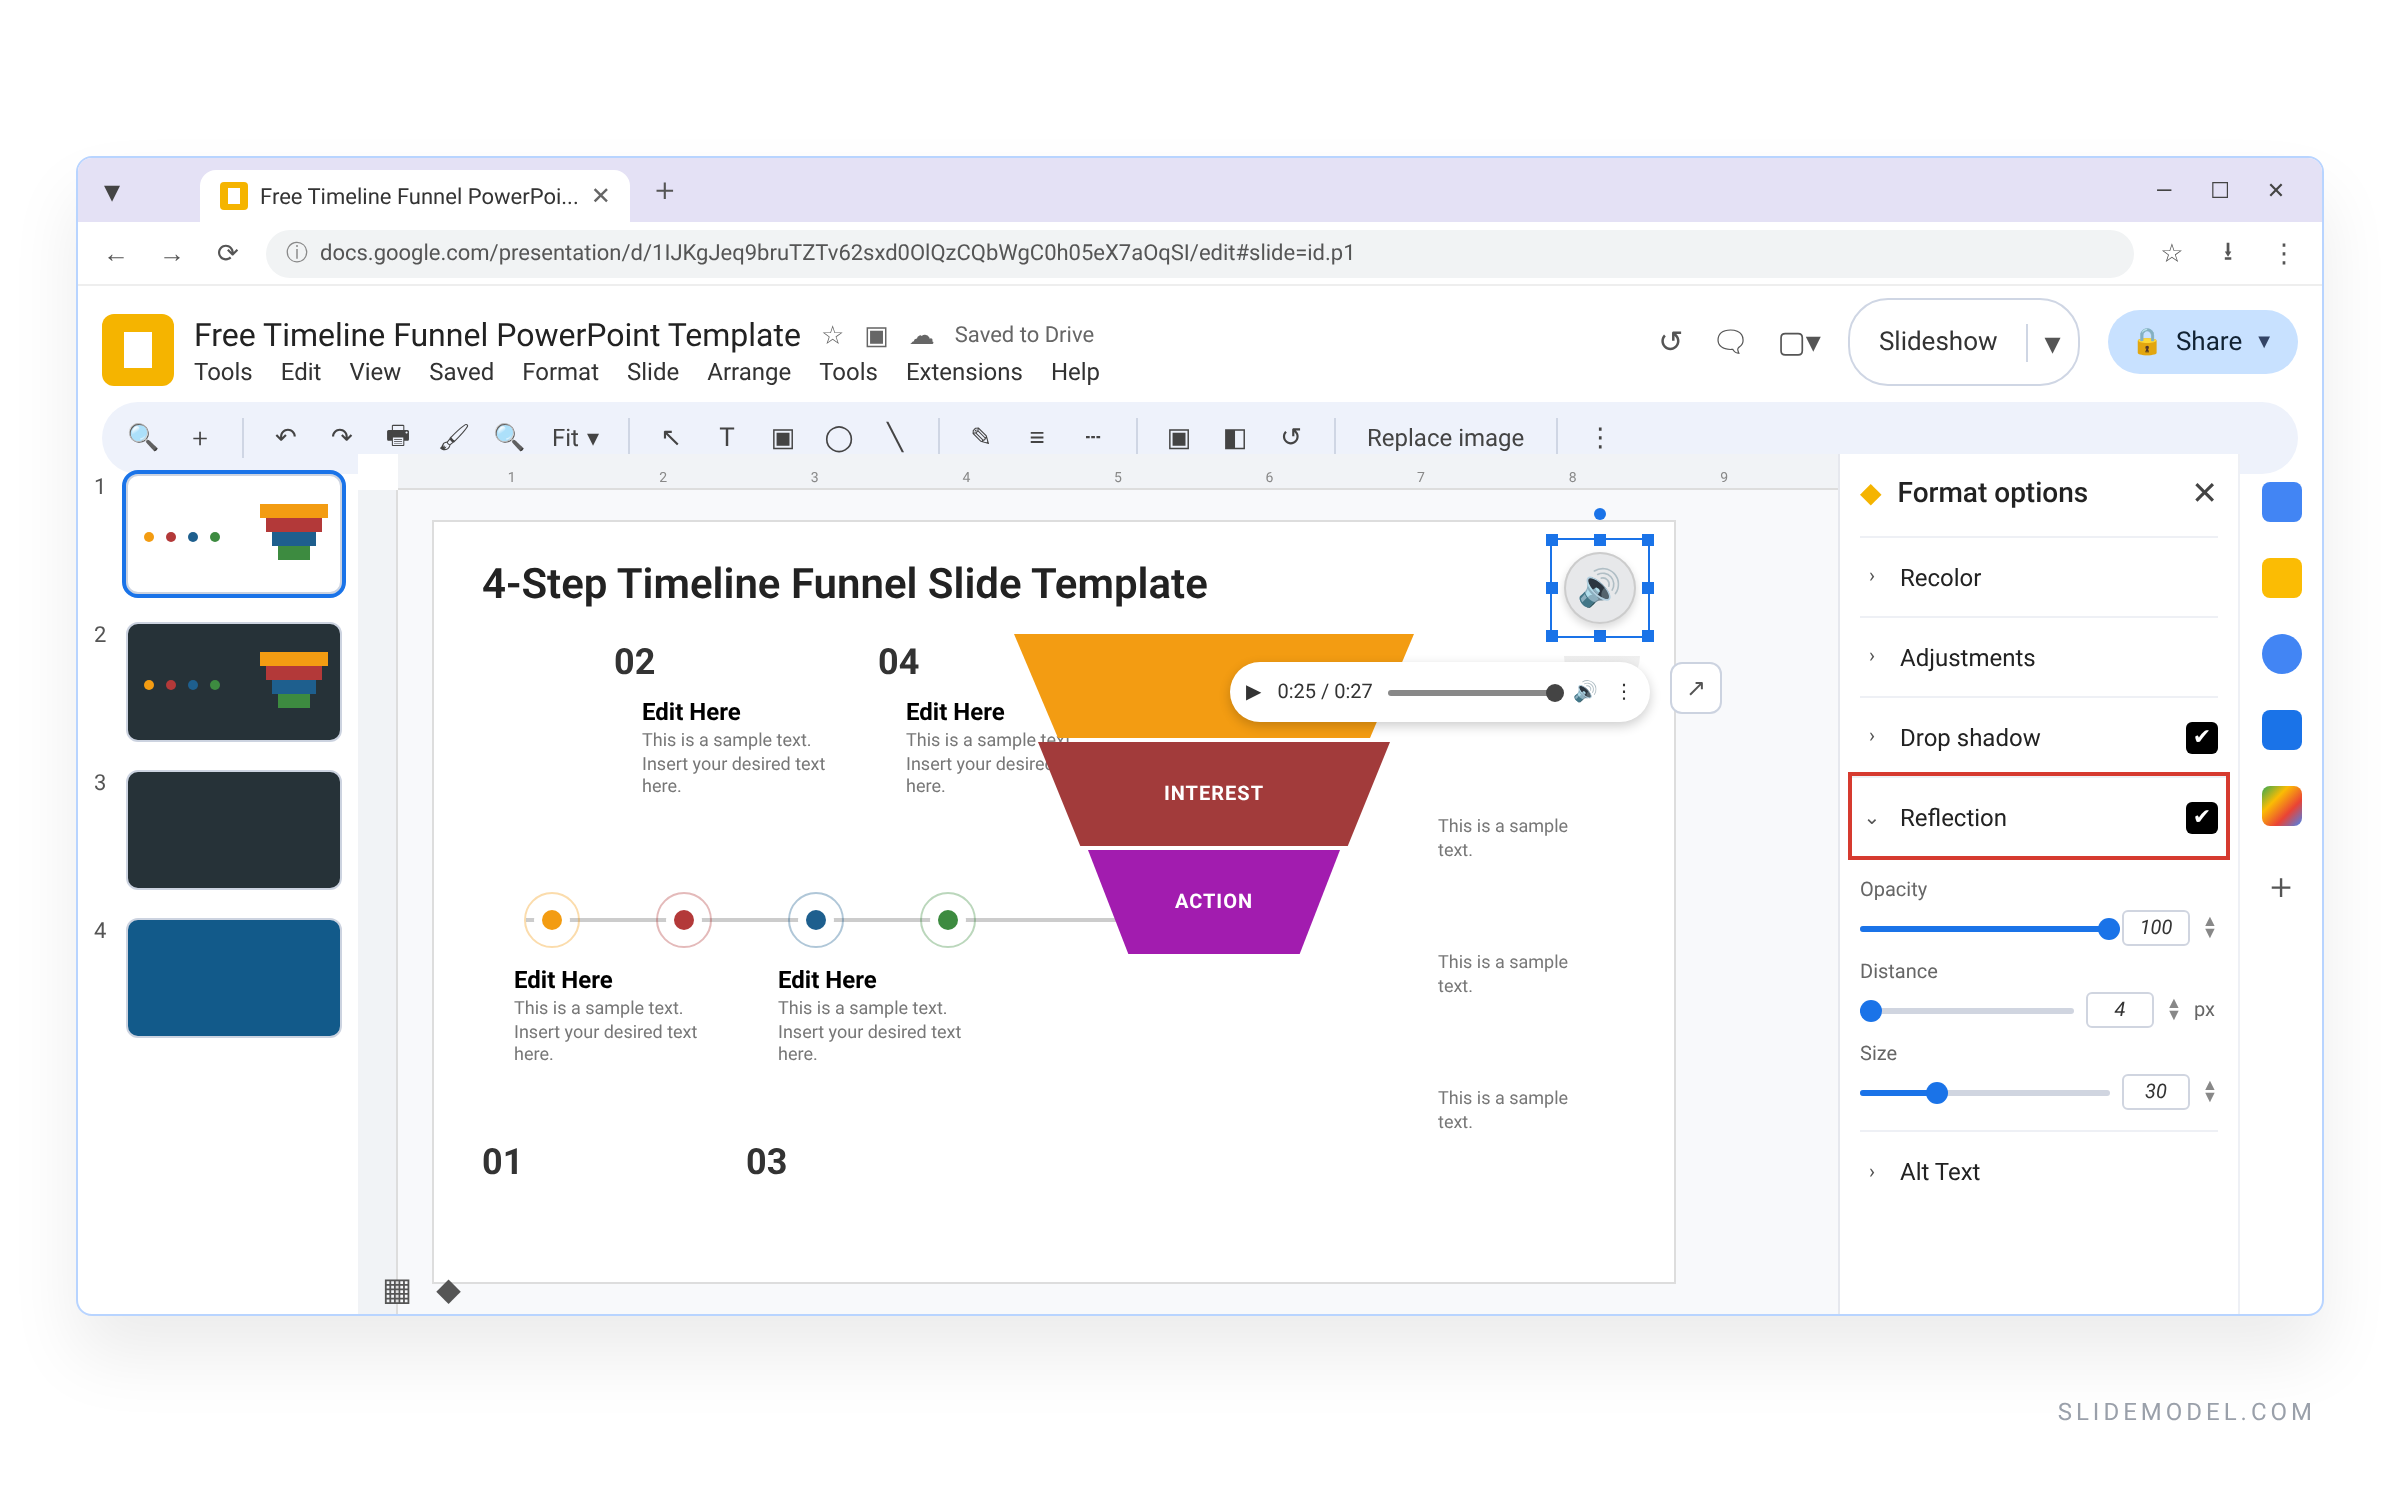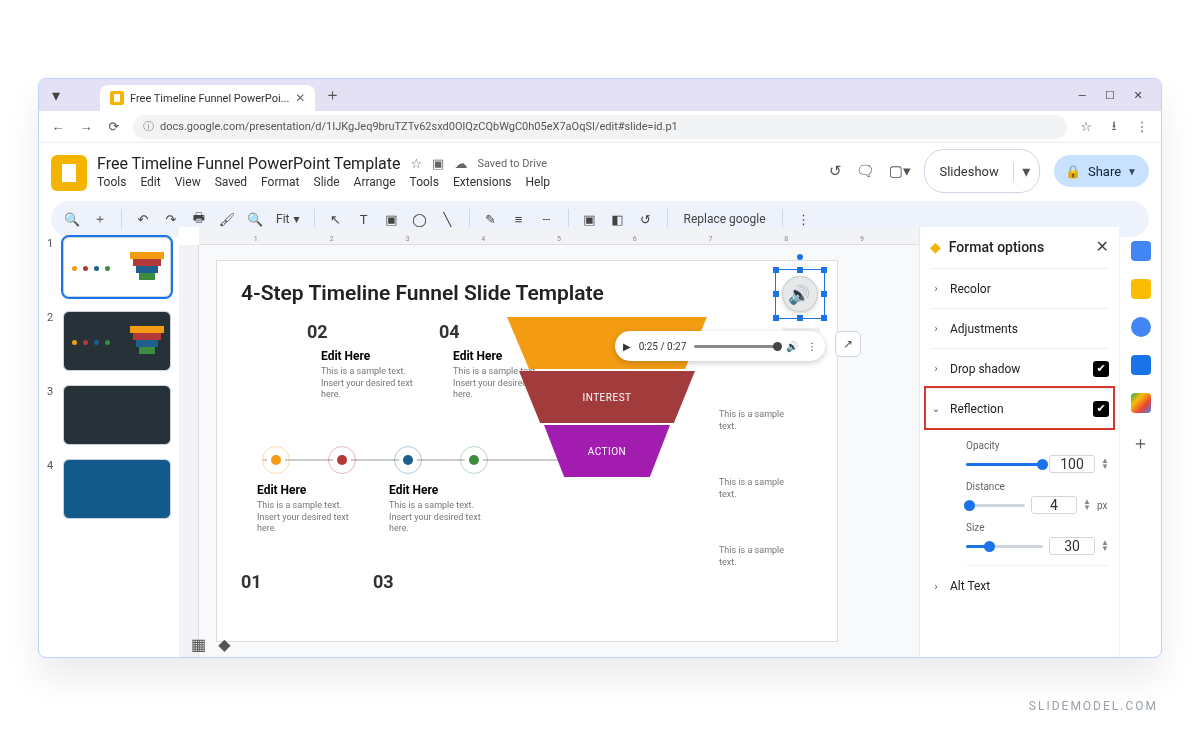--- a/index.html
+++ b/index.html
@@ -16,21 +16,21 @@
   .tabstrip .plus { width:22px; height:22px; display:flex; align-items:center; justify-content:center; color:#555; border-radius:50%;}
   .winctrl { margin-left:auto; display:flex; gap:14px; padding-right:10px;}
   .winctrl span { width:14px; text-align:center; color:#444; font-size:11px;}
 
   .addrbar { height:32px; background:#fff; border-bottom:1px solid #eee; display:flex; align-items:center; gap:10px; padding:0 10px; font-size:12px; color:#555;}
   .addrbar .icn { width:18px; text-align:center; color:#555; font-size:13px;}
   .addrbar .url { flex:1; background:#f1f3f4; border-radius:14px; height:24px; display:flex; align-items:center; gap:6px; padding:0 10px; color:#555; font-size:11px;}
   .addrbar .url .globe { color:#888; }
   
   
-  .apphdr { display:flex; align-items:center; padding:6px 12px 0 12px; gap:10px; }
+  .apphdr { display:flex; align-items:flex-end; padding:6px 12px 0 12px; gap:10px; }
   .applogo { width:36px; height:36px; background:#f5b400; border-radius:6px; margin-top:4px; position:relative;}
   .applogo:after{content:"";position:absolute;inset:9px 11px;background:#fff;}
   .titlecol { display:flex; flex-direction:column; }
   .titlerow { display:flex; align-items:center; gap:10px; }
   .doctitle { font-size:16px; color:#222; }
   .titleicn { color:#666; font-size:13px; }
   .savedrive{ font-size:11px; color:#666;}
   .menurow { display:flex; gap:14px; font-size:12px; color:#333; margin-top:2px;}
   .hdrtools { margin-left:auto; display:flex; align-items:center; gap:14px; }
   .hdrtools .ticon { color:#555; font-size:15px;}
@@ -81,21 +81,21 @@
   .edit { position:absolute; width:110px;}
   .edit b{font-size:12px;display:block;margin-bottom:3px;}
   .edit span{font-size:9px;color:#777;line-height:1.3;display:block;}
   .timeline{ position:absolute; top:198px; left:46px; width:360px; height:2px; background:#ccc;}
   .timeline:after{content:"";position:absolute;right:-8px;top:-5px;border:6px solid transparent;border-left:10px solid #bbb;}
   .dot{position:absolute;top:190px;width:18px;height:18px;border-radius:50%;background:#fff;}
   .dot:before{content:"";position:absolute;inset:-5px;border-radius:50%;border:1px solid currentColor;opacity:.35;}
   .dot:after{content:"";position:absolute;inset:4px;border-radius:50%;background:currentColor;}
   
   .funnel{position:absolute; right:130px; top:56px; width:200px; display:flex; flex-direction:column; align-items:center;}
-  .fseg{display:flex;align-items:center;justify-content:center;color:#fff;font-size:10px;font-weight:400;letter-spacing:.5px;margin-bottom:2px;}
+  .fseg{display:flex;align-items:center;justify-content:center;color:#fff;font-size:10px;font-weight:700;letter-spacing:.5px;margin-bottom:2px;}
   .trap1{width:200px;height:52px;background:#f39c12;clip-path:polygon(0 0,100% 0,89% 100%,11% 100%);}
   .trap2{width:176px;height:52px;background:#a23b3b;clip-path:polygon(0 0,100% 0,88% 100%,12% 100%);}
   .trap3{width:152px;height:52px;background:#1e5f8e;clip-path:polygon(0 0,100% 0,86% 100%,14% 100%);}
   .trap4{width:126px;height:52px;background:#a21caf;clip-path:polygon(0 0,100% 0,84% 100%,16% 100%);}
   .ftext{position:absolute;font-size:9px;color:#777;width:70px;line-height:1.3;}
   
   
   .selbox{position:absolute;top:8px;right:12px;width:50px;height:50px;border:1px solid #1a73e8;}
   .selbox .h{position:absolute;width:6px;height:6px;background:#1a73e8;}
   .selbox .h.tl{left:-3px;top:-3px;}.selbox .h.tr{right:-3px;top:-3px;}
@@ -114,27 +114,27 @@
   .bottombar{position:absolute;left:0;right:0;bottom:0;height:26px;display:flex;align-items:center;gap:12px;padding:0 12px;color:#555;}
   
   
   .fmtpanel { width:200px; border-left:1px solid #e6e8ee; background:#fff; padding:10px 10px; display:flex; flex-direction:column; gap:0;}
   .fmtpanel .hdr{display:flex;align-items:center;gap:8px;font-size:14px;font-weight:500;color:#222;padding-bottom:12px;}
   .fmtpanel .hdr .close{margin-left:auto;font-size:16px;color:#444;}
   .optrow{display:flex;align-items:center;gap:8px;font-size:12px;color:#222;height:40px;border-top:1px solid #eef0f5;}
   .optrow .chev{width:12px;text-align:center;font-size:10px;color:#555;}
   .optrow .chk{margin-left:auto;width:16px;height:16px;background:#000;border-radius:3px;color:#fff;font-size:11px;display:flex;align-items:center;justify-content:center;}
   .optrow.hl{outline:2px solid #d63a2f;outline-offset:0;padding:0 4px;margin:0 -4px;}
-  .subgrp{padding:4px 0 10px 0;border-bottom:1px solid #eef0f5;margin-left:36px;}
+  .subgrp{padding:4px 0 10px 0;border-bottom:1px solid #eef0f5;}
   .subgrp .lbl{font-size:10px;color:#666;margin:8px 0 4px 0;}
   .sliderrow{display:flex;align-items:center;gap:6px;}
   .track{flex:1;height:3px;background:#d0d5e0;border-radius:2px;position:relative;}
   .track .fill{position:absolute;left:0;top:0;bottom:0;background:#1a73e8;border-radius:2px;}
   .track .knob{position:absolute;top:-4px;width:11px;height:11px;border-radius:50%;background:#1a73e8;}
-  .valbox{width:46px;height:18px;border:1px solid #d0d5e0;border-radius:3px;font-size:14px;display:flex;align-items:center;justify-content:center;color:#333;}
+  .valbox{width:34px;height:18px;border:1px solid #d0d5e0;border-radius:3px;font-size:10px;display:flex;align-items:center;justify-content:center;color:#333;font-style:italic;}
   .unit{font-size:10px;color:#666;width:12px;}
   .stepicn{font-size:8px;color:#888;line-height:6px;width:8px;}
   
   
   .siderail { width:42px; border-left:1px solid #eef0f5; display:flex; flex-direction:column; align-items:center; gap:18px; padding-top:14px;}
   .siderail .ri{width:20px;height:20px;border-radius:4px;}
   
   .watermark{position:absolute;right:42px;bottom:30px;font-size:12px;letter-spacing:2px;color:#9aa0aa;}
 </style>
 </head>
@@ -230,21 +230,21 @@
     <div class="tb">╲</div>
     <div class="sep"></div>
     <div class="tb">✎</div>
     <div class="tb">≡</div>
     <div class="tb">┄</div>
     <div class="sep"></div>
     <div class="tb">▣</div>
     <div class="tb">◧</div>
     <div class="tb">↺</div>
     <div class="sep"></div>
-    <div class="replace">Replace google</div>
+    <div class="replace">Replace image</div>
     <div class="sep"></div>
     <div class="tb">⋮</div>
   </div>
 
   <div class="workarea">
 
     <div class="thumbs">
       <div class="thumb active">
         <div class="num">1</div>
         <div class="slide">

